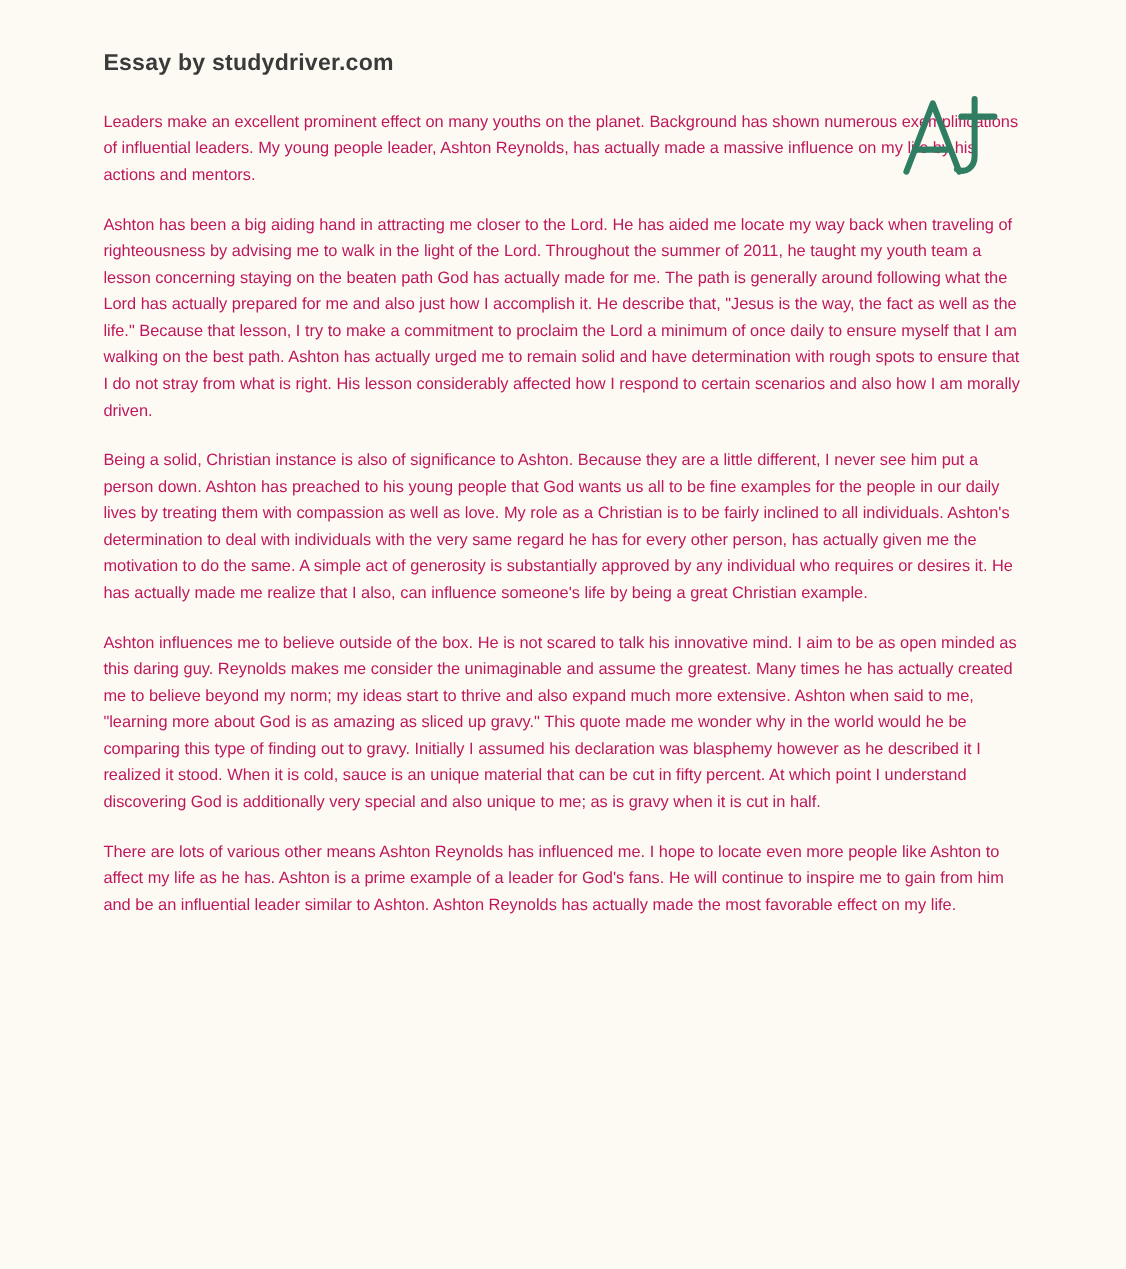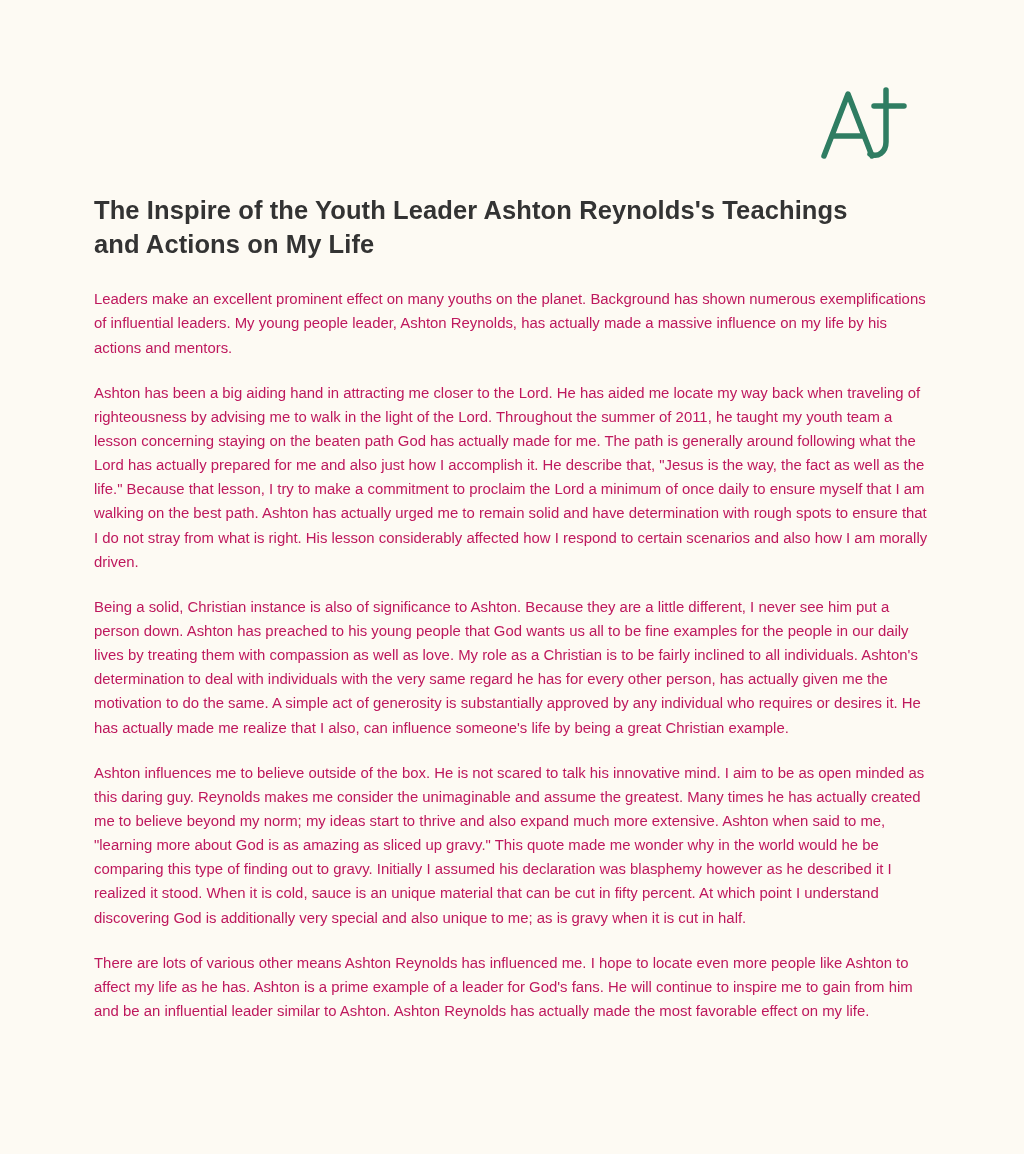--- a/index.html
+++ b/index.html
@@ -83,36 +83,38 @@
     margin-bottom: 4px;
   }
 </style>
 </head>
 <body>
 
 <div class="page">
 
   <div class="header">
 
+    <div class="brand-line">
+      <span class="brand-essay">Essay by </span><span class="brand-site">studydriver.com</span>
+    </div>
 
 
     <div class="logo">
       <svg width="110" height="92" viewBox="0 0 110 92" xmlns="http://www.w3.org/2000/svg">
         <g fill="none" stroke="#2f7d62" stroke-width="5.5" stroke-linecap="round" stroke-linejoin="round">
           <path d="M12 76 L36 14 L60 76"></path>
           <path d="M22 56 L50 56"></path>
           <path d="M74 10 L74 62 C74 72 66 78 58 74"></path>
           <path d="M62 26 L92 26"></path>
         </g>
       </svg>
     </div>
 
   </div>
 
-  <h1 class="doc-title">The Inspire of the Youth Leader Ashton Reynolds's Teachings and Actions on My Life</h1>
 
   <div class="body-text">
     <p>Leaders make an excellent prominent effect on many youths on the planet. Background has shown numerous exemplifications of influential leaders. My young people leader, Ashton Reynolds, has actually made a massive influence on my life by his actions and mentors.</p>
     <p>Ashton has been a big aiding hand in attracting me closer to the Lord. He has aided me locate my way back when traveling of righteousness by advising me to walk in the light of the Lord. Throughout the summer of 2011, he taught my youth team a lesson concerning staying on the beaten path God has actually made for me. The path is generally around following what the Lord has actually prepared for me and also just how I accomplish it. He describe that, "Jesus is the way, the fact as well as the life." Because that lesson, I try to make a commitment to proclaim the Lord a minimum of once daily to ensure myself that I am walking on the best path. Ashton has actually urged me to remain solid and have determination with rough spots to ensure that I do not stray from what is right. His lesson considerably affected how I respond to certain scenarios and also how I am morally driven.</p>
     <p>Being a solid, Christian instance is also of significance to Ashton. Because they are a little different, I never see him put a person down. Ashton has preached to his young people that God wants us all to be fine examples for the people in our daily lives by treating them with compassion as well as love. My role as a Christian is to be fairly inclined to all individuals. Ashton's determination to deal with individuals with the very same regard he has for every other person, has actually given me the motivation to do the same. A simple act of generosity is substantially approved by any individual who requires or desires it. He has actually made me realize that I also, can influence someone's life by being a great Christian example.</p>
     <p>Ashton influences me to believe outside of the box. He is not scared to talk his innovative mind. I aim to be as open minded as this daring guy. Reynolds makes me consider the unimaginable and assume the greatest. Many times he has actually created me to believe beyond my norm; my ideas start to thrive and also expand much more extensive. Ashton when said to me, "learning more about God is as amazing as sliced up gravy." This quote made me wonder why in the world would he be comparing this type of finding out to gravy. Initially I assumed his declaration was blasphemy however as he described it I realized it stood. When it is cold, sauce is an unique material that can be cut in fifty percent. At which point I understand discovering God is additionally very special and also unique to me; as is gravy when it is cut in half.</p>
     <p>There are lots of various other means Ashton Reynolds has influenced me. I hope to locate even more people like Ashton to affect my life as he has. Ashton is a prime example of a leader for God's fans. He will continue to inspire me to gain from him and be an influential leader similar to Ashton. Ashton Reynolds has actually made the most favorable effect on my life.</p>
   </div>
 
 </div>

